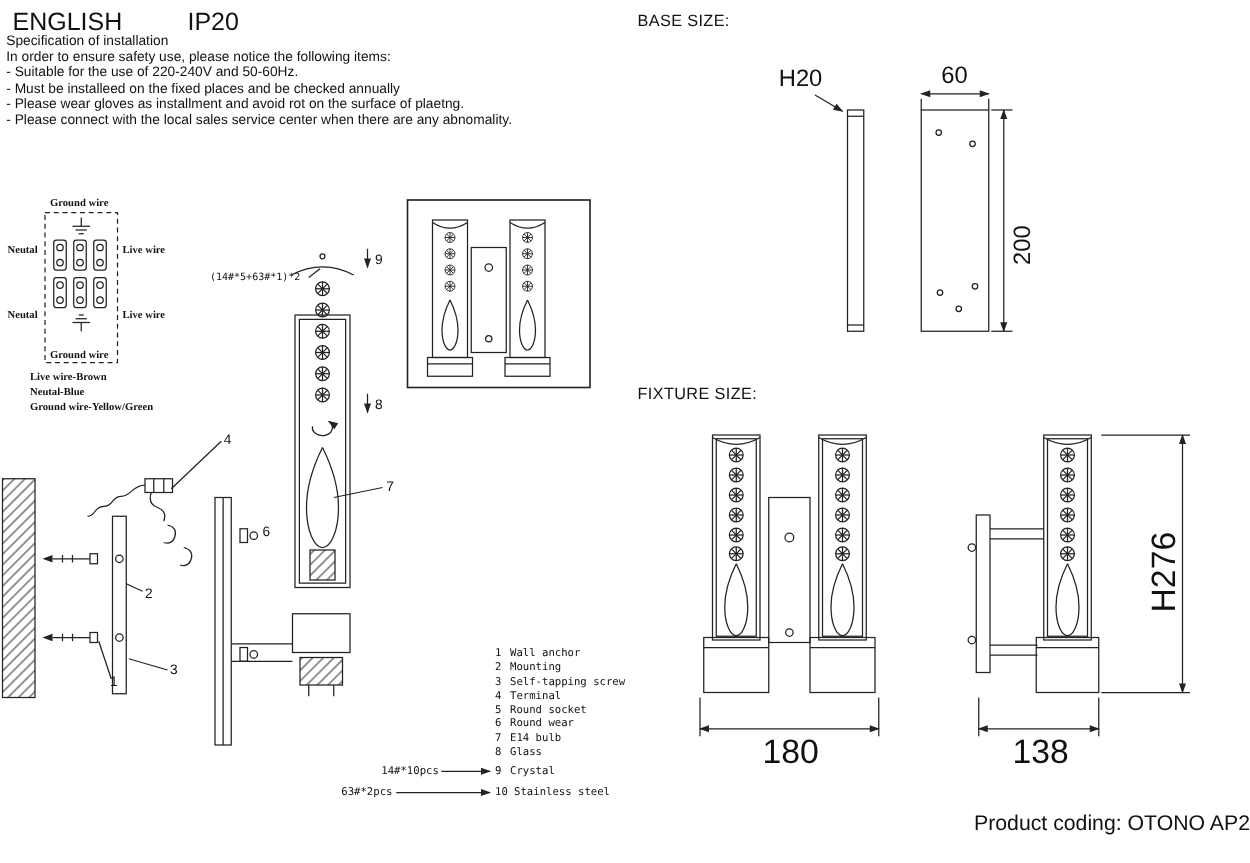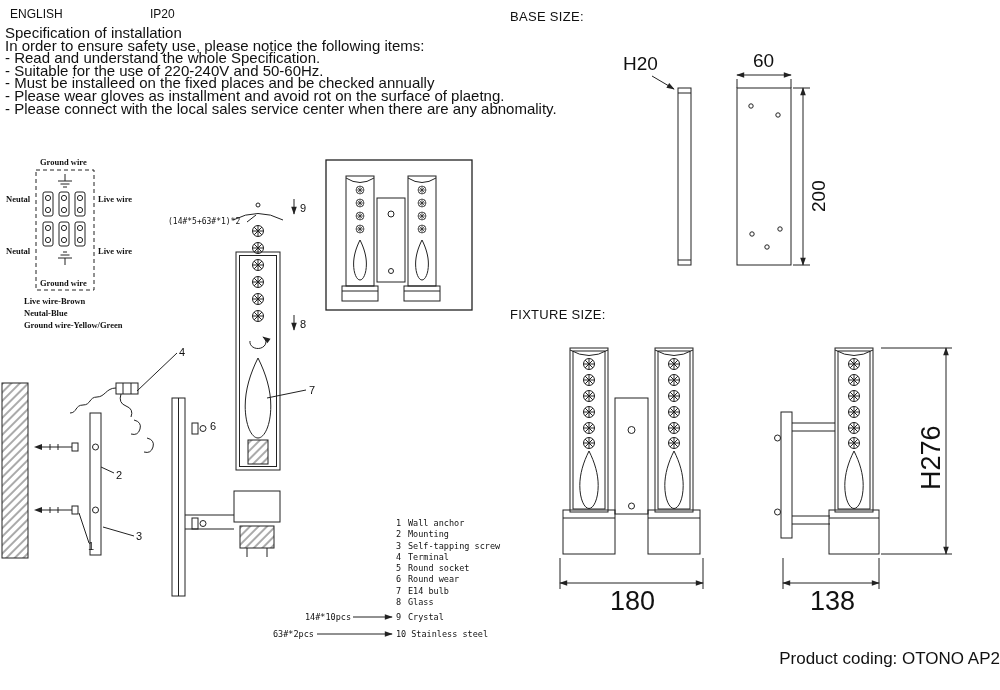--- a/index.html
+++ b/index.html
@@ -1,21 +1,21 @@
 <!DOCTYPE html>
 <html><head>
 <meta charset="utf-8">
 <style>
   html,body{margin:0;padding:0}
   body{width:1000px;height:690px;background:#fff;font-family:"Liberation Sans",sans-serif;color:#111}
   .page{position:relative;width:1000px;height:690px;overflow:hidden;background:#fff}
   .abs{position:absolute;white-space:nowrap}
-  .h-top{font-size:12px}
+  .h-top{font-size:20px}
   .sec{font-size:13px;letter-spacing:.3px}
-  .spec{font-size:15px;line-height:12.6px}
+  .spec{font-size:11px;line-height:12.6px}
   .mono{font-family:"DejaVu Sans Mono","Liberation Mono",monospace;font-size:8.5px;line-height:11.3px}
   .wire{font-family:Liberation Serif, serif;font-size:8.5px;font-weight:bold}
   .co{font-size:11px}
   .note{font-family:"DejaVu Sans Mono","Liberation Mono",monospace;font-size:8px}
   .dim-s{font-size:19px}
   .dim-l{font-size:27px}
   .rot{transform-origin:0 0;transform:rotate(-90deg)}
   .footer{font-size:17px}
   .pl-num{display:inline-block;min-width:7px;margin-right:5px}
   svg.art{position:absolute;left:0;top:0}
@@ -296,21 +296,20 @@
   </svg>
 
   <span class="abs h-top" style="left:10px;top:7px">ENGLISH</span>
   <span class="abs h-top" style="left:150px;top:7px">IP20</span>
   <span class="abs sec" style="left:510px;top:9px">BASE SIZE:</span>
   <span class="abs sec" style="left:510px;top:307px">FIXTURE SIZE:</span>
 
   <div class="abs spec" style="left:5px;top:27px">
     <div>Specification of installation</div>
     <div>In order to ensure safety use, please notice the following items:</div>
-    <div>- Read and understand the whole Specification.</div>
     <div>- Suitable for the use of 220-240V and 50-60Hz.</div>
     <div>- Must be installeed on the fixed places and be checked annually</div>
     <div>- Please wear gloves as installment and avoid rot on the surface of plaetng.</div>
     <div>- Please connect with the local sales service center when there are any abnomality.</div>
   </div>
 
   <span class="abs wire" style="left:40px;top:157px">Ground wire</span>
   <span class="abs wire" style="left:6px;top:194px">Neutal</span>
   <span class="abs wire" style="left:98px;top:194px">Live wire</span>
   <span class="abs wire" style="left:6px;top:246px">Neutal</span>

